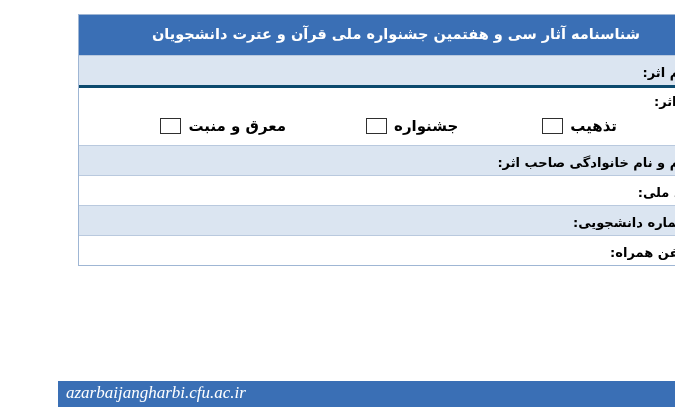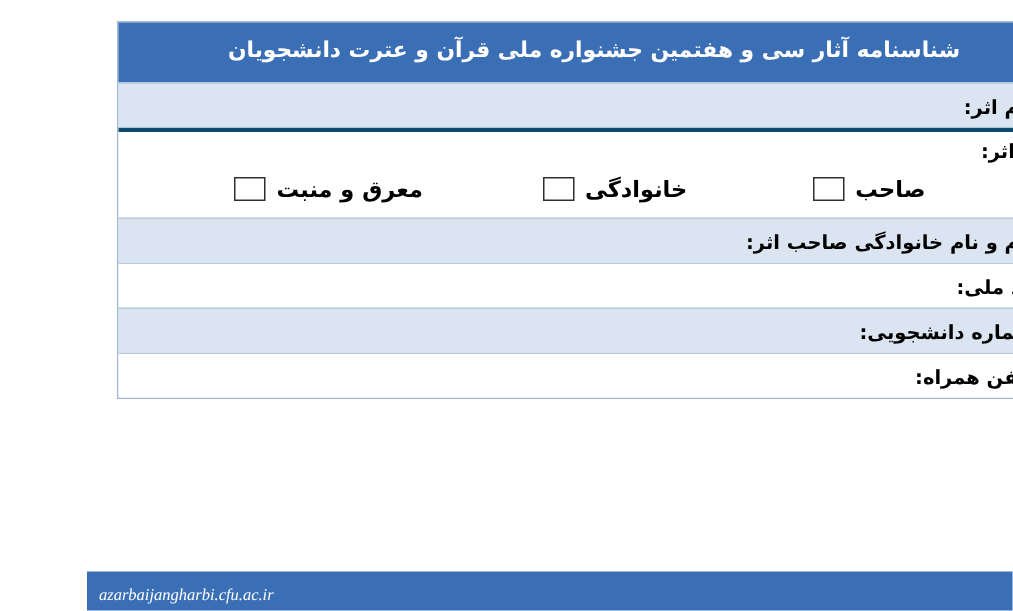--- a/index.html
+++ b/index.html
@@ -107,21 +107,21 @@
     width: 100%;
     height: 26px;
     background: #3a6fb5;
   }
   .footer-url {
     position: absolute;
     left: 8px;
     bottom: 4px;
     direction: ltr;
     color: #ffffff;
-    font-size: 11px;
+    font-size: 17px;
     font-style: italic;
     font-family: "Liberation Serif", "DejaVu Serif", serif;
   }
 </style>
 </head>
 <body>
 
 <div class="page">
 
   <div class="form-wrap">
@@ -130,26 +130,26 @@
 
     <div class="row shaded h-med">
       <div class="row-label">نام اثر:</div>
     </div>
 
     <div class="type-block">
       <div class="type-head">نوع اثر:</div>
       <div class="type-options">
         <div class="spacer-1"></div>
         <div class="opt">
-          <span class="lbl">صاحب</span>
+          <span class="lbl">تذهیب</span>
           <span class="checkbox"></span>
         </div>
         <div class="spacer-2"></div>
         <div class="opt">
-          <span class="lbl">خانوادگی</span>
+          <span class="lbl">جشنواره</span>
           <span class="checkbox"></span>
         </div>
         <div class="spacer-3"></div>
         <div class="opt">
           <span class="lbl">معرق و منبت</span>
           <span class="checkbox"></span>
         </div>
       </div>
     </div>
 

